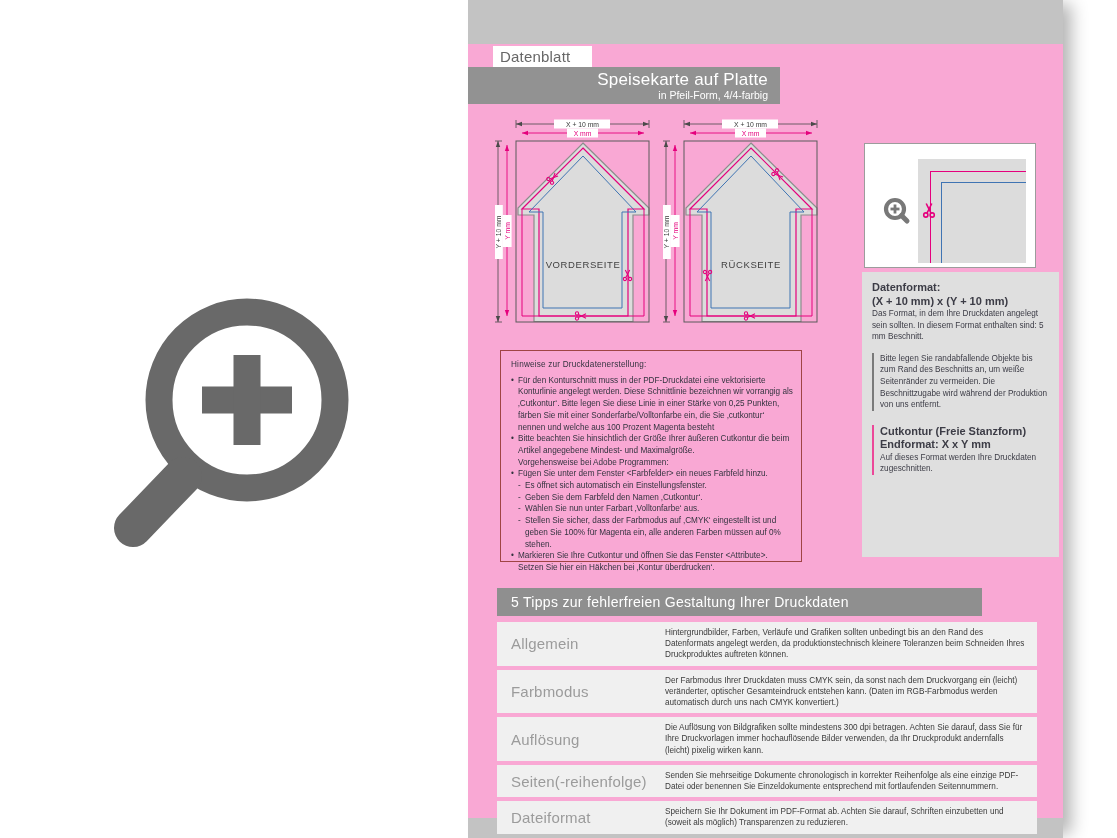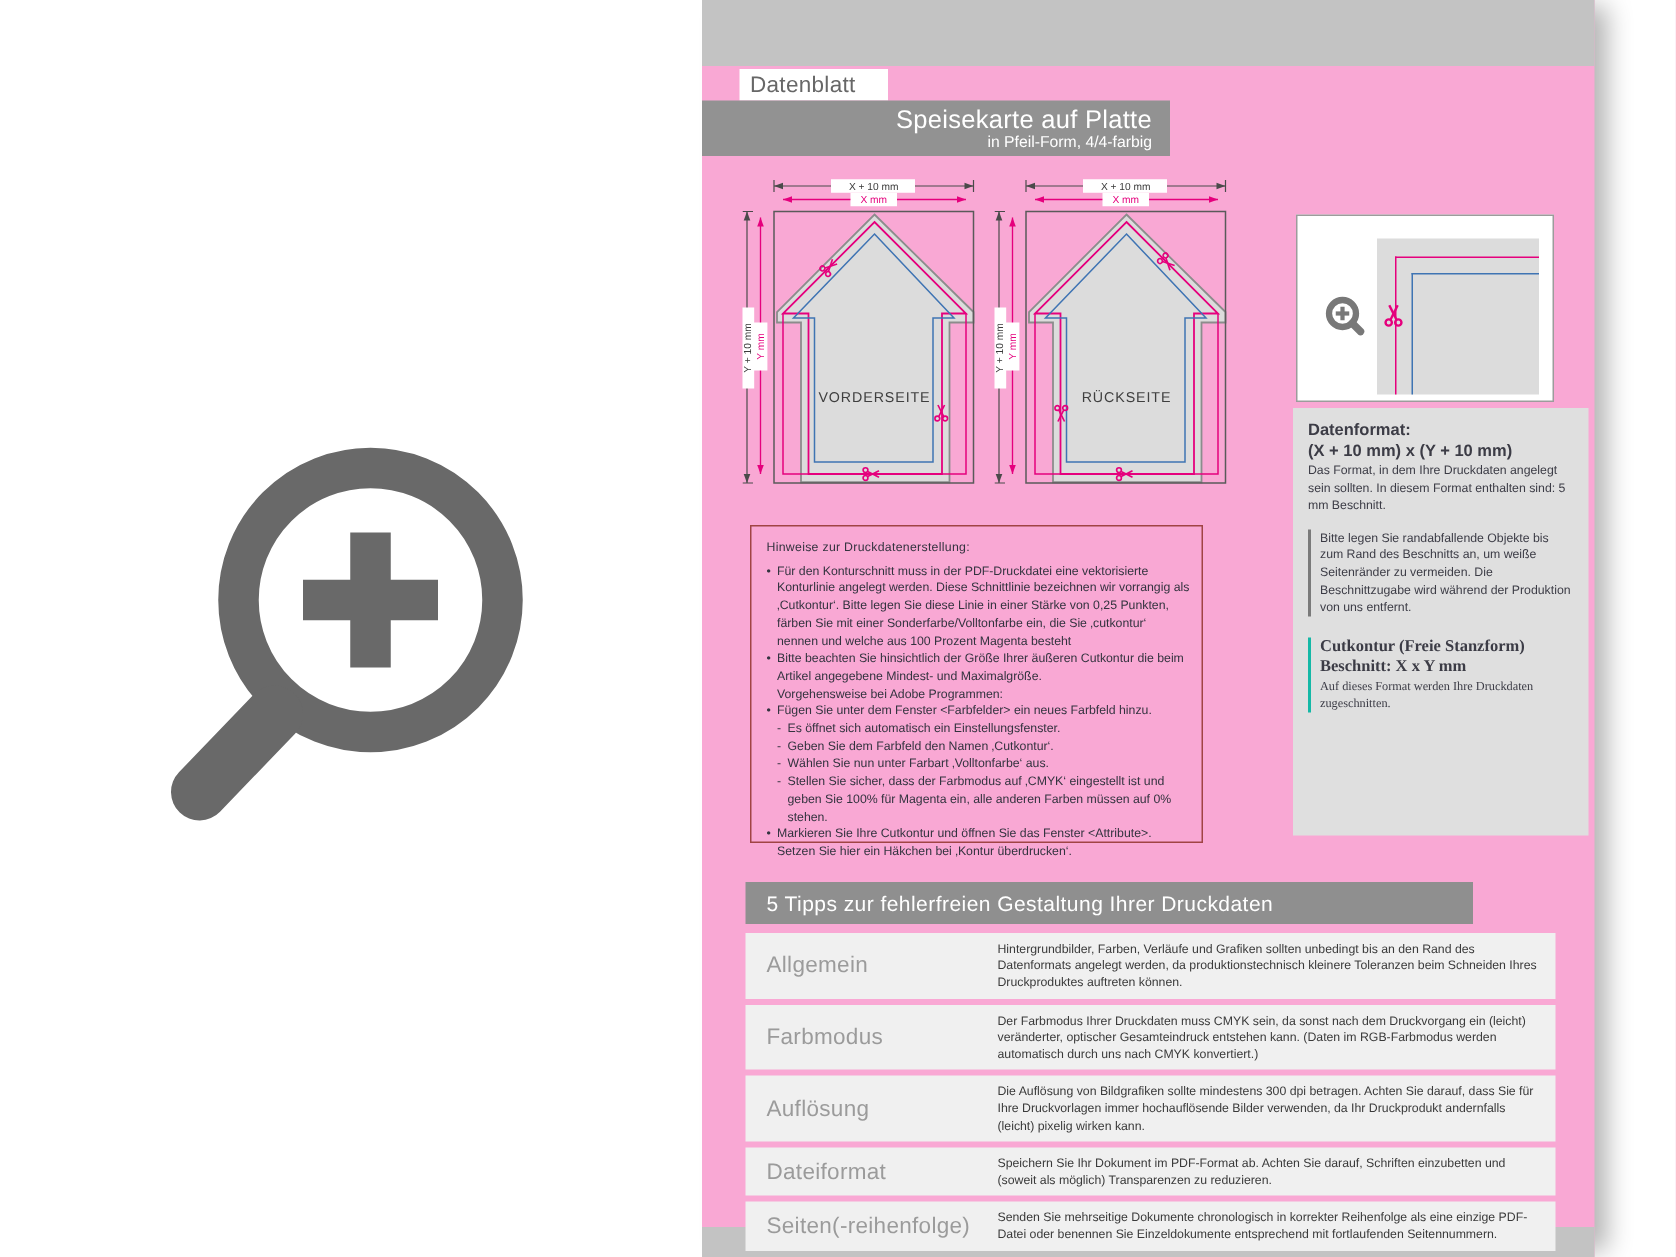--- a/index.html
+++ b/index.html
@@ -37,21 +37,21 @@
                  border-left:1.5px solid #3f74b3; border-top:1.5px solid #3f74b3; }
   .detail-zoomicon { position:absolute; left:16px; top:52px; }
   .detail-scissors { position:absolute; left:53px; top:55px; }
 
   
   .infopanel { position:absolute; left:394px; top:272px; width:197px; height:285px;
                background:#dfdfdf; padding:9px 10px 0 10px; font-size:8.2px; line-height:11.6px; color:#3c3c46; }
   .infopanel .h  { font-size:11px; font-weight:bold; line-height:13.5px; color:#3c3c46; }
   .infopanel .blk { margin-bottom:10px; }
   .note-bar    { border-left:2px solid #7a7a7a; padding-left:6px; }
-  .cut-blk     { border-left:2px solid #14b8a6; padding-left:6px;font-family:Liberation Serif, serif; }
+  .cut-blk     { border-left:2px solid #ec4899; padding-left:6px; }
   .safe-blk    { border-left:2px solid #3f74b3; padding-left:6px; }
   .magenta { color:#e5007d; }
   .blue    { color:#3f74b3; }
   .safe-sub { font-size:8.6px; color:#3f74b3; line-height:10px; margin-bottom:2px; }
 
   
   .hinweise { position:absolute; left:32px; top:350px; width:302px; height:212px;
               border:1px solid #a04444; padding:8px 8px 0 10px; font-size:8.2px;
               line-height:11.7px; color:#33333f; }
   .hinweise .title { margin-bottom:4px; letter-spacing:.2px; }
@@ -243,21 +243,21 @@
 
     <div class="infopanel">
       <div class="blk">
         <div class="h">Datenformat:</div>
         <div class="h">(X + 10 mm) x (Y + 10 mm)</div>
         <div>Das Format, in dem Ihre Druckdaten angelegt sein sollten. In diesem Format enthalten sind: 5 mm Beschnitt.</div>
       </div>
       <div class="blk note-bar">Bitte legen Sie randabfallende Objekte bis zum Rand des Beschnitts an, um weiße Seitenränder zu vermeiden. Die Beschnittzugabe wird während der Produktion von uns entfernt.</div>
       <div class="blk cut-blk" style="margin-top:14px;">
         <div class="h magenta">Cutkontur (Freie Stanzform)</div>
-        <div class="h magenta">Beschnitt: X x Y mm</div>
+        <div class="h magenta">Endformat: X x Y mm</div>
         <div>Auf dieses Format werden Ihre Druckdaten zugeschnitten.</div>
       </div>
     </div>
 
     <div class="hinweise">
       <div class="title">Hinweise zur Druckdatenerstellung:</div>
       <div>
 
           <div class="hline b">
             <span class="m">•</span>
@@ -318,23 +318,23 @@
           <div class="tip-label">Farbmodus</div>
           <div class="tip-text">Der Farbmodus Ihrer Druckdaten muss CMYK sein, da sonst nach dem Druckvorgang ein (leicht) veränderter, optischer Gesamteindruck entstehen kann. (Daten im RGB-Farbmodus werden automatisch durch uns nach CMYK konvertiert.)</div>
         </div>
 
         <div class="tip-row">
           <div class="tip-label">Auflösung</div>
           <div class="tip-text">Die Auflösung von Bildgrafiken sollte mindestens 300 dpi betragen. Achten Sie darauf, dass Sie für Ihre Druckvorlagen immer hochauflösende Bilder verwenden, da Ihr Druckprodukt andernfalls (leicht) pixelig wirken kann.</div>
         </div>
 
         <div class="tip-row">
+          <div class="tip-label">Seiten(-reihenfolge)</div>
+          <div class="tip-text">Senden Sie mehrseitige Dokumente chronologisch in korrekter Reihenfolge als eine einzige PDF-Datei oder benennen Sie Einzeldokumente entsprechend mit fortlaufenden Seitennummern.</div>
+        </div>
+
+        <div class="tip-row">
           <div class="tip-label">Dateiformat</div>
           <div class="tip-text">Speichern Sie Ihr Dokument im PDF-Format ab. Achten Sie darauf, Schriften einzubetten und (soweit als möglich) Transparenzen zu reduzieren.</div>
         </div>
-
-        <div class="tip-row">
-          <div class="tip-label">Seiten(-reihenfolge)</div>
-          <div class="tip-text">Senden Sie mehrseitige Dokumente chronologisch in korrekter Reihenfolge als eine einzige PDF-Datei oder benennen Sie Einzeldokumente entsprechend mit fortlaufenden Seitennummern.</div>
-        </div>
       </div>
   </div>
 </div>
 
 </body></html>

